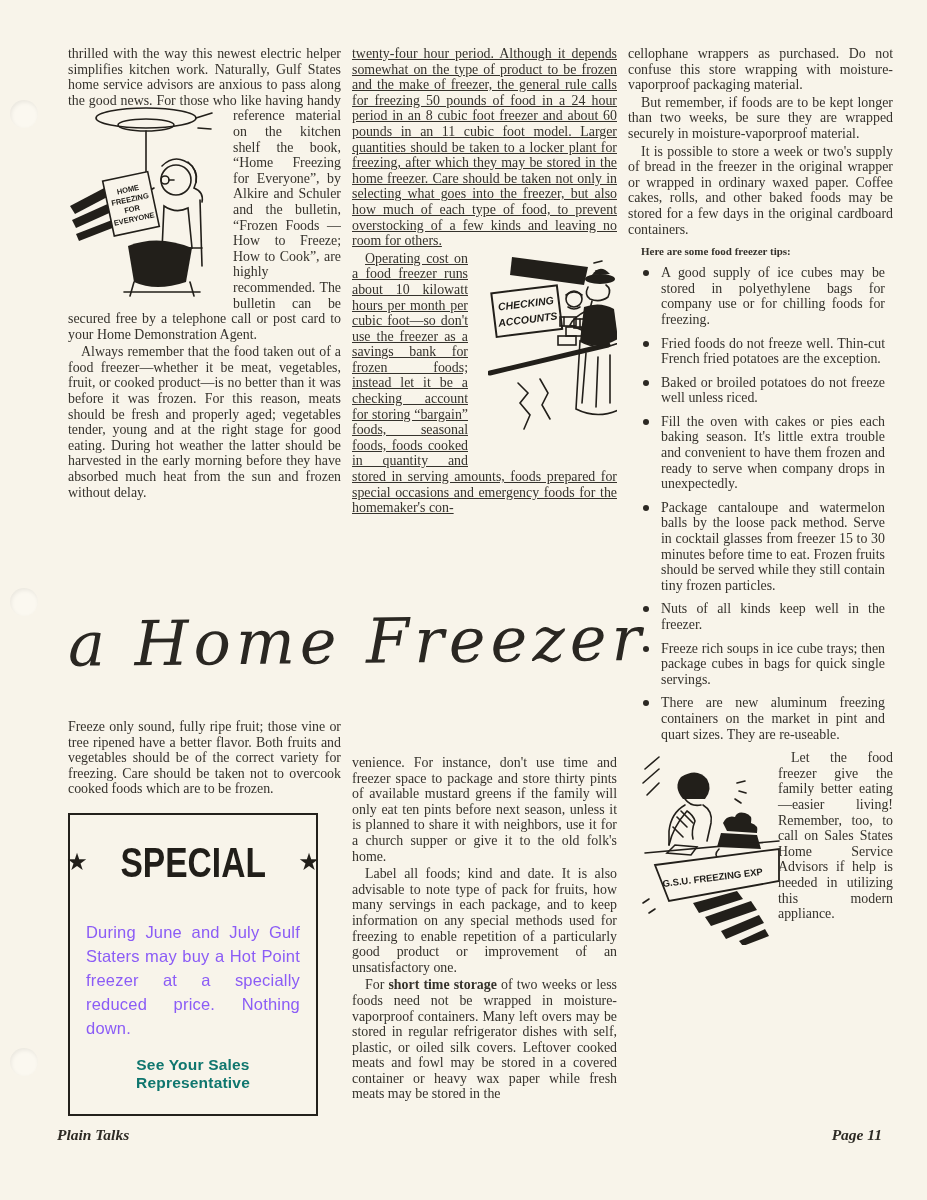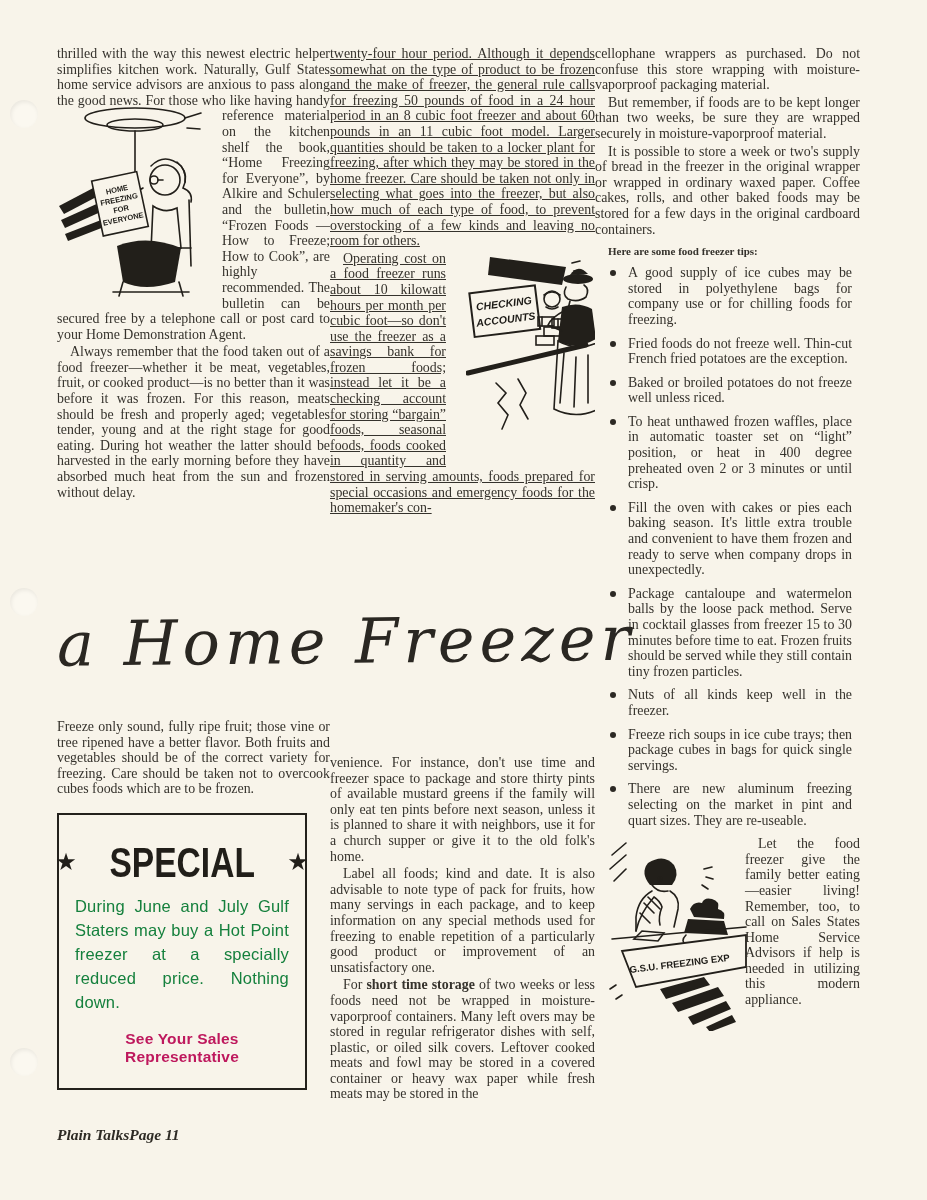--- a/index.html
+++ b/index.html
@@ -1,22 +1,22 @@
 <!DOCTYPE html>
 <html><head>
 <meta charset="utf-8">
 <style>
   html,body{margin:0;padding:0;}
   body{width:927px;height:1200px;overflow:hidden;}
   .page{position:relative;width:927px;height:1200px;background:#f8f4ea;
         font-family:"Liberation Serif",serif;color:#35322c;}
   .hole{position:absolute;left:10px;width:28px;height:28px;border-radius:50%;
         background:#fbf8f0;box-shadow:inset 1px 2px 4px rgba(0,0,0,0.07);}
-  .content{position:absolute;left:57px;top:46px;width:825px;
-           display:grid;grid-template-columns:273px 265px 265px;
+  .content{position:absolute;left:68px;top:46px;width:825px;
+           display:grid;grid-template-columns:273px 265px 265px;column-gap:11px;
            grid-template-rows:545px 122px auto;}
   .cell{overflow:hidden;}
   p{margin:0 0 2px 0;text-align:justify;font-size:13.9px;line-height:15.6px;}
   p.indent{text-indent:13px;}
   .col3{grid-column:3;grid-row:1/4;}
   .col1-top{grid-column:1;grid-row:1;}
   .col2-top{grid-column:2;grid-row:1;text-decoration:underline;}
   .headline{grid-column:1/3;grid-row:2;font-family:"DejaVu Serif",serif;
             font-style:italic;font-size:62px;letter-spacing:5px;color:#2a2722;
             padding:14px 0 0 0;transform:rotate(-0.6deg);white-space:nowrap;}
@@ -32,27 +32,27 @@
              text-align:justify;font-size:13.9px;line-height:15.6px;}
   ul.tips li::before{content:"";position:absolute;left:7px;top:5px;width:6px;height:6px;
              border-radius:50%;background:#2c2924;}
   .special{box-sizing:border-box;width:250px;margin-top:16px;border:2.5px solid #24211c;
            padding:26px 16px 22px 16px;background:#f8f4ea;}
   .special-title{display:flex;align-items:center;justify-content:center;gap:12px;
            color:#211e19;}
   .special-word{font-family:"Liberation Sans",sans-serif;font-weight:bold;font-size:43px;
            transform:scaleX(0.78);letter-spacing:0px;line-height:1;}
   .special-star{font-size:24px;line-height:1;}
-  .special-body{margin-top:10px;font-family:"Liberation Sans",sans-serif;
-           font-size:16.5px;line-height:24px;text-align:justify;color:#15803d;
+  .special-body{margin-top:36px;font-family:"Liberation Sans",sans-serif;
+           font-size:16.5px;line-height:24px;text-align:justify;color:#8b5cf6;
            letter-spacing:0.2px;}
   .special-cta{margin-top:16px;font-family:"Liberation Sans",sans-serif;font-weight:bold;
-           font-size:15.5px;text-align:center;color:#be185d;letter-spacing:0.2px;}
+           font-size:15.5px;text-align:center;color:#0f766e;letter-spacing:0.2px;}
   .footer{position:absolute;left:57px;right:45px;top:1126px;display:flex;
-          justify-content:flex-start;font-style:italic;font-weight:bold;
+          justify-content:space-between;font-style:italic;font-weight:bold;
           font-size:15.5px;color:#2e2b25;}
   .bold{font-weight:bold;}
   svg .ink{stroke:#221f1a;fill:none;stroke-width:1.6;stroke-linecap:round;}
   svg .inkfill{fill:#221f1a;stroke:none;}
   svg .paper{fill:#f8f4ea;}
   svg text{fill:#1c1a16;}
 </style>
 </head>
 <body>
 
@@ -167,26 +167,25 @@
 
     <div class="col3">
       <p>cellophane wrappers as purchased. Do not confuse this store wrapping with moisture-vaporproof packaging material.</p>
       <p class="indent">But remember, if foods are to be kept longer than two weeks, be sure they are wrapped securely in moisture-vaporproof material.</p>
       <p class="indent">It is possible to store a week or two's supply of bread in the freezer in the original wrapper or wrapped in ordinary waxed paper. Coffee cakes, rolls, and other baked foods may be stored for a few days in the original cardboard containers.</p>
       <div class="tips-head">Here are some food freezer tips:</div>
       <ul class="tips">
         <li>A good supply of ice cubes may be stored in polyethylene bags for company use or for chilling foods for freezing.</li>
         <li>Fried foods do not freeze well. Thin-cut French fried potatoes are the exception.</li>
         <li>Baked or broiled potatoes do not freeze well unless riced.</li>
-        <li>To heat unthawed frozen waffles, place in automatic toaster set on “light” position, or heat in 400 degree preheated oven 2 or 3 minutes or until crisp.</li>
         <li>Fill the oven with cakes or pies each baking season. It's little extra trouble and convenient to have them frozen and ready to serve when company drops in unexpectedly.</li>
         <li>Package cantaloupe and watermelon balls by the loose pack method. Serve in cocktail glasses from freezer 15 to 30 minutes before time to eat. Frozen fruits should be served while they still contain tiny frozen particles.</li>
         <li>Nuts of all kinds keep well in the freezer.</li>
         <li>Freeze rich soups in ice cube trays; then package cubes in bags for quick single servings.</li>
-        <li>There are new aluminum freezing selecting on the market in pint and quart sizes. They are re-useable.</li>
+        <li>There are new aluminum freezing containers on the market in pint and quart sizes. They are re-useable.</li>
       </ul>
       <p style="text-indent:13px"><span class="fig fig-desk"><svg width="142" height="192" viewBox="0 0 142 192">
         <g class="ink">
           <path d="M4 16 l14 -12"></path>
                 <path d="M2 30 l16 -14"></path>
                 <path d="M6 42 l12 -12"></path>
           <path d="M96 30 l8 -2"></path>
                 <path d="M98 38 l7 2"></path>
                 <path d="M94 46 l6 4"></path>
         </g>
@@ -229,21 +228,21 @@
         <g class="ink">
                 <path d="M2 150 l6 -4"></path>
                 <path d="M8 160 l6 -4"></path>
               </g>
       </svg></span><span>Let the food freezer give the family better eating—easier living! Remember, too, to call on Sales States Home Service Advisors if help is needed in utilizing this modern appliance.</span></p>
     </div>
 
     <div class="headline">a Home Freezer</div>
 
     <div class="col1-bot">
-      <p>Freeze only sound, fully ripe fruit; those vine or tree ripened have a better flavor. Both fruits and vegetables should be of the correct variety for freezing. Care should be taken not to overcook cubes foods which are to be frozen.</p>
+      <p>Freeze only sound, fully ripe fruit; those vine or tree ripened have a better flavor. Both fruits and vegetables should be of the correct variety for freezing. Care should be taken not to overcook cooked foods which are to be frozen.</p>
       <div class="special">
         <div class="special-title">
           <span class="special-star">★</span>
           <span class="special-word">SPECIAL</span>
           <span class="special-star">★</span>
         </div>
         <div class="special-body">During June and July Gulf Staters may buy a Hot Point freezer at a specially reduced price.  Nothing down.</div>
         <div class="special-cta">See Your Sales Representative</div>
       </div>
     </div>

